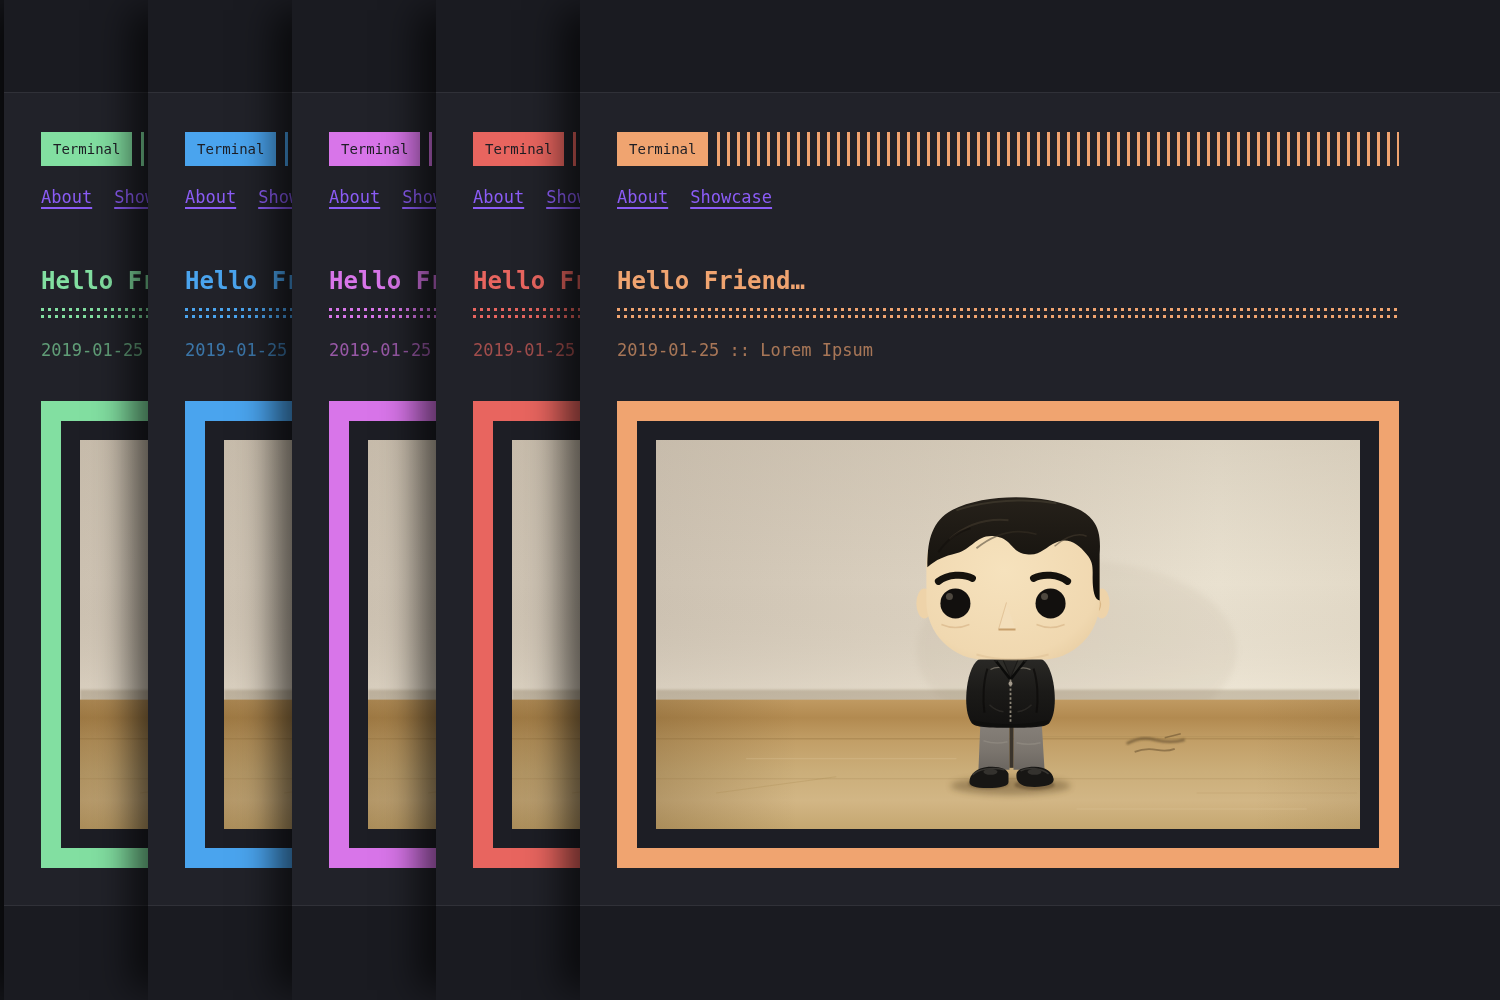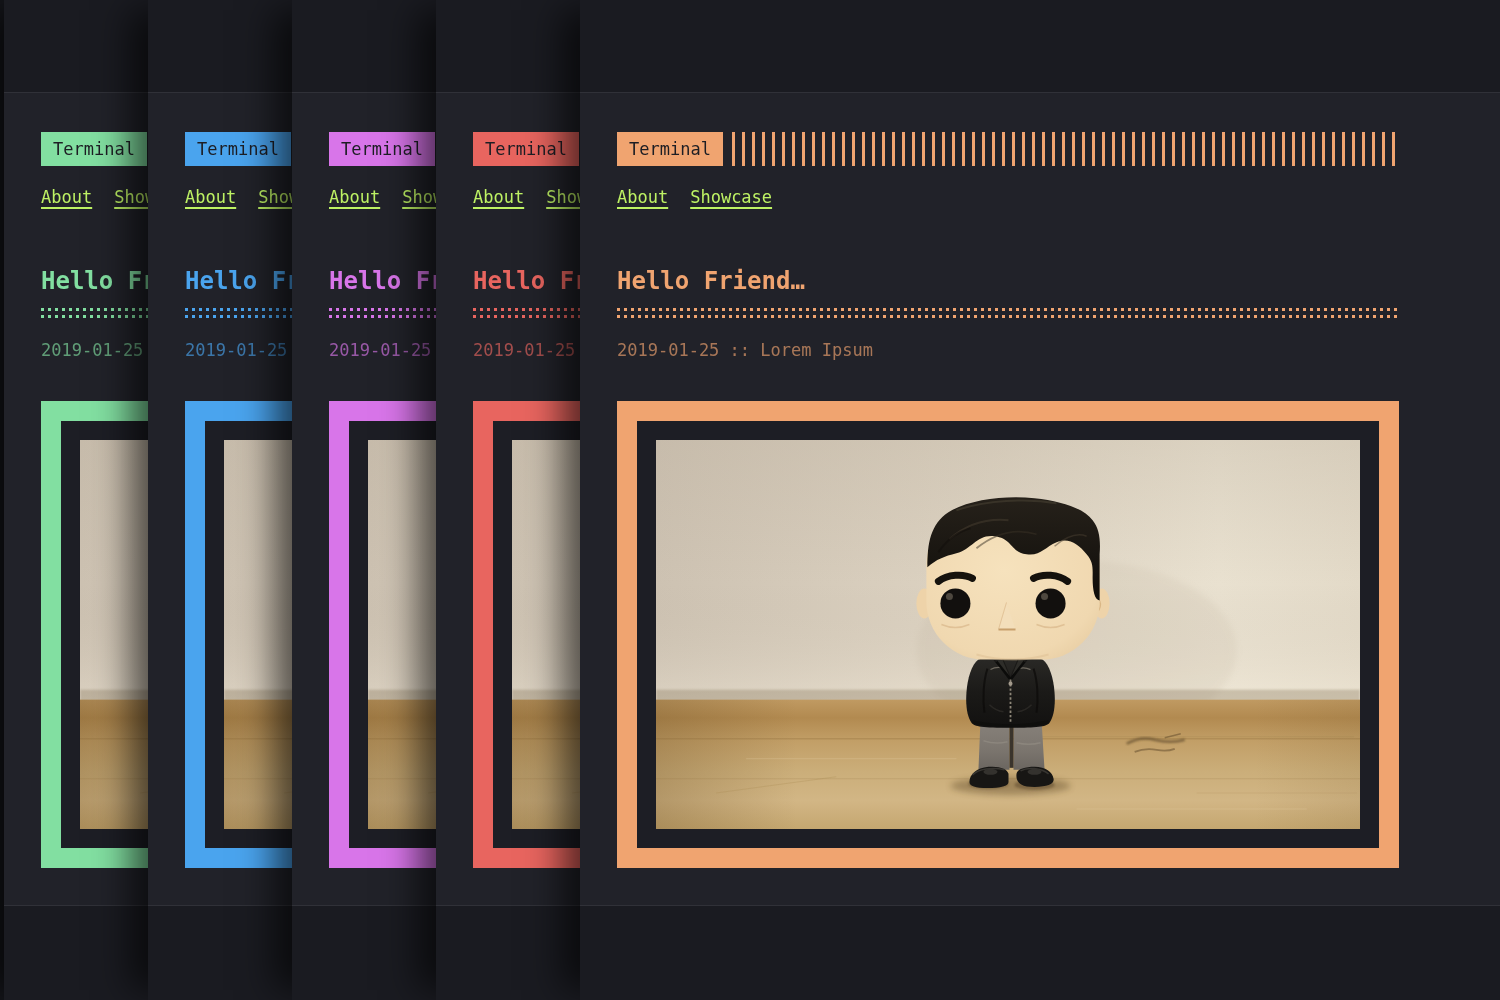--- a/index.html
+++ b/index.html
@@ -20,29 +20,29 @@
   .card-main {
     height:814px; background:#212229;
     border-top:1px solid rgba(255,255,255,0.07);
     border-bottom:1px solid rgba(255,255,255,0.07);
     padding:39px 0 0 37px;
   }
   .content { width:782px; }
   .site-header { display:flex; align-items:stretch; height:34px; }
   .logo-badge {
     display:inline-block; background:var(--accent); color:#1d1e24;
-    font-size:17px; line-height:34px; padding:0 12px; white-space:nowrap;
+    font-size:14px; line-height:34px; padding:0 12px; white-space:nowrap;
   }
   .header-bars {
     flex:1; margin-left:9px; height:34px;
     background:repeating-linear-gradient(90deg, var(--accent) 0 3px, transparent 3px 10px);
   }
   .site-nav { margin-top:21px; display:flex; column-gap:22px; height:20px; }
   .site-nav a {
-    color:#bef264; font-size:17px; line-height:20px; cursor:pointer;
+    color:#8b5cf6; font-size:17px; line-height:20px; cursor:pointer;
     text-decoration:underline; text-decoration-thickness:2px; text-underline-offset:4px;
   }
   .post-title {
     margin-top:59px; color:var(--accent);
     font-size:24px; line-height:30px; font-weight:700; cursor:pointer;
   }
   .title-sep { margin-top:12px; width:782px; }
   .sep-row {
     height:3px; width:100%;
     background:repeating-linear-gradient(90deg, var(--accent) 0 3px, transparent 3px 7px);

